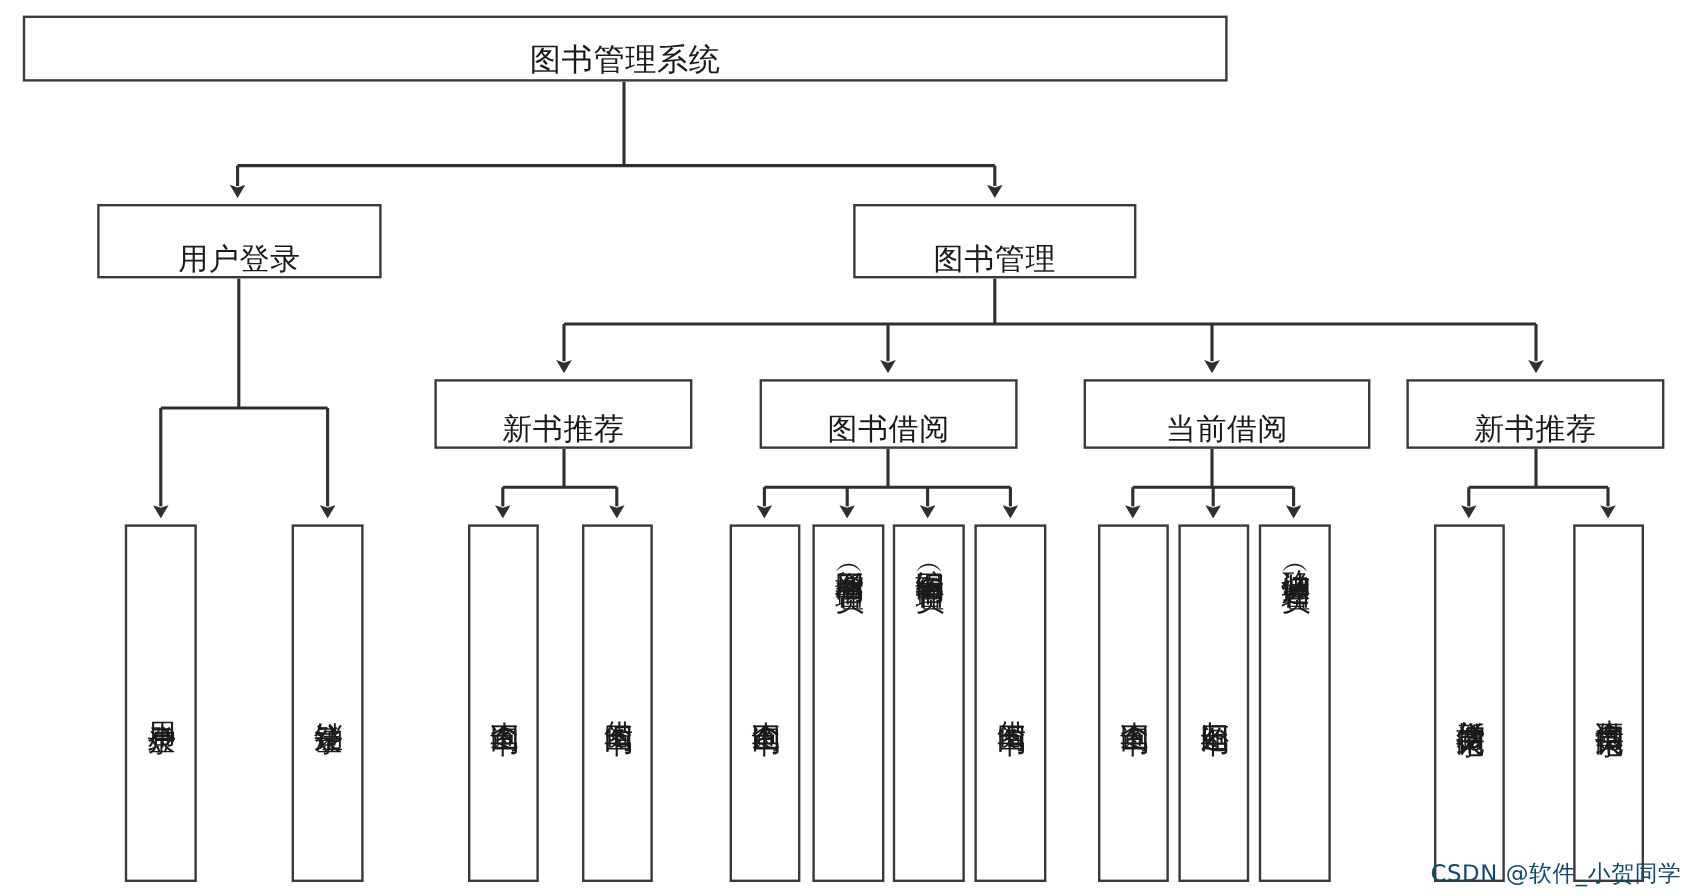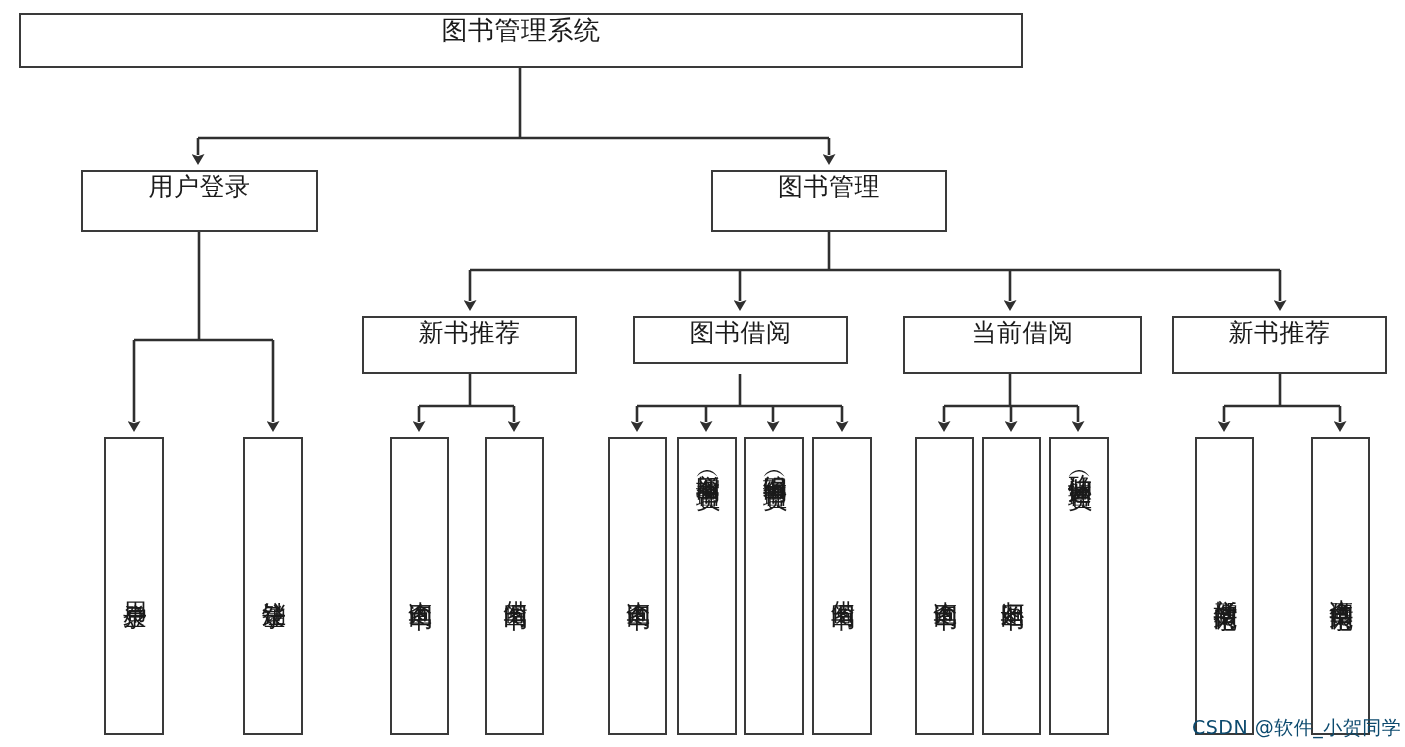--- a/index.html
+++ b/index.html
@@ -25,21 +25,21 @@
     width: 1405px;
     height: 747px;
     pointer-events: none;
   }
   .node {
     position: absolute;
     box-sizing: border-box;
     background: #ffffff;
     border: 2px solid #3a3a3a;
     display: flex;
-    align-items: flex-start;
+    align-items: flex-end;
     justify-content: center;
     color: #1a1a1a;
   }
   .node .label {
     display: block;
     text-align: center;
     line-height: 1.18;
     letter-spacing: 0.5px;
   }
   
@@ -137,21 +137,21 @@
   <div class="node h" style="left:81px; top:170px; width:237px; height:62px;">
     <span class="label">用户登录</span>
   </div>
   <div class="node h" style="left:711px; top:170px; width:236px; height:62px;">
     <span class="label">图书管理</span>
   </div>
 
   <div class="node h" style="left:362px; top:316px; width:215px; height:58px;">
     <span class="label">新书推荐</span>
   </div>
-  <div class="node h" style="left:633px; top:316px; width:215px; height:48px;">
+  <div class="node h" style="left:633px; top:316px; width:215px; height:58px;">
     <span class="label">图书借阅</span>
   </div>
   <div class="node h" style="left:903px; top:316px; width:239px; height:58px;">
     <span class="label">当前借阅</span>
   </div>
   <div class="node h" style="left:1172px; top:316px; width:215px; height:58px;">
     <span class="label">新书推荐</span>
   </div>
 
   <div class="node v mid" style="left:104px; top:437px; width:60px; height:298px;">

